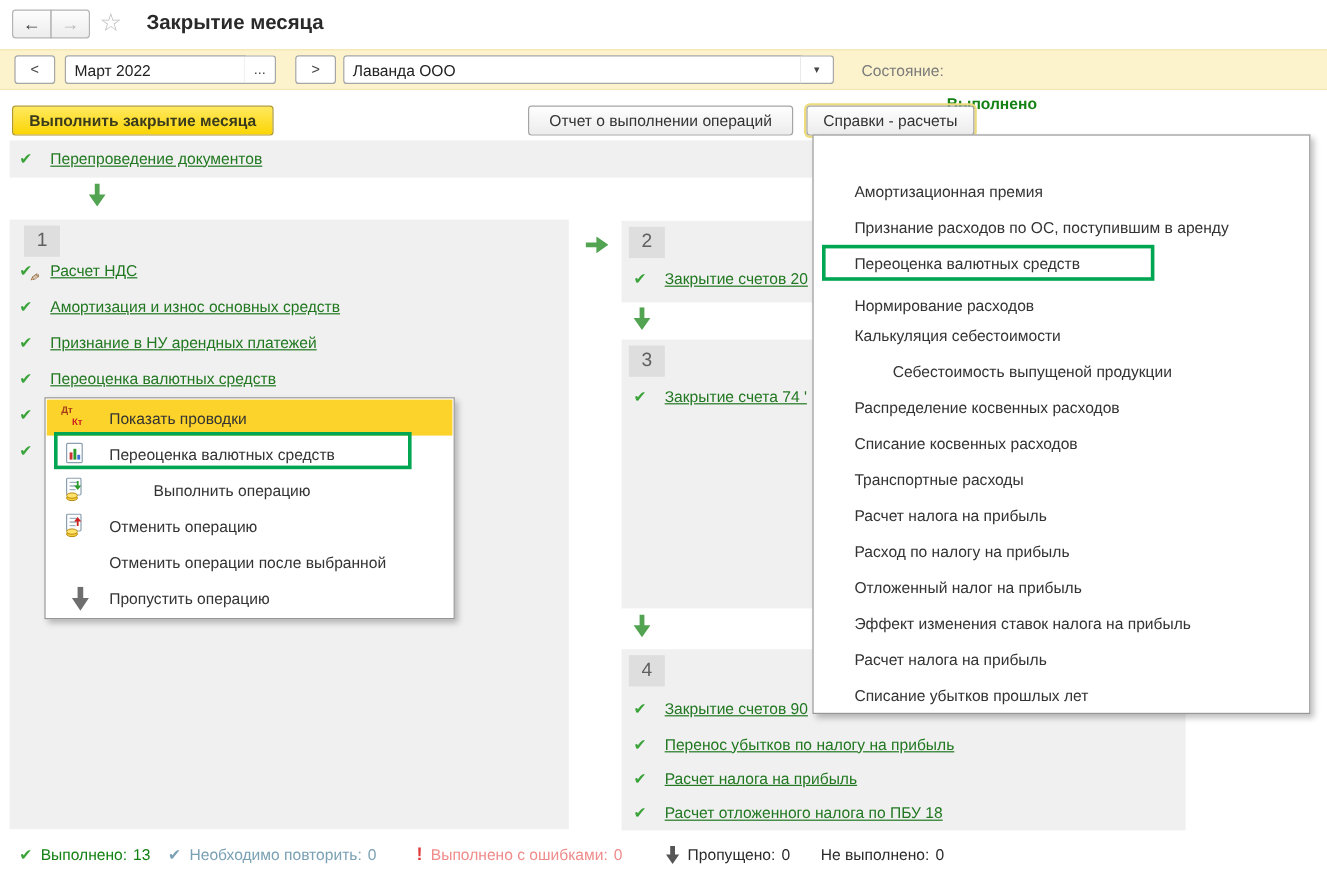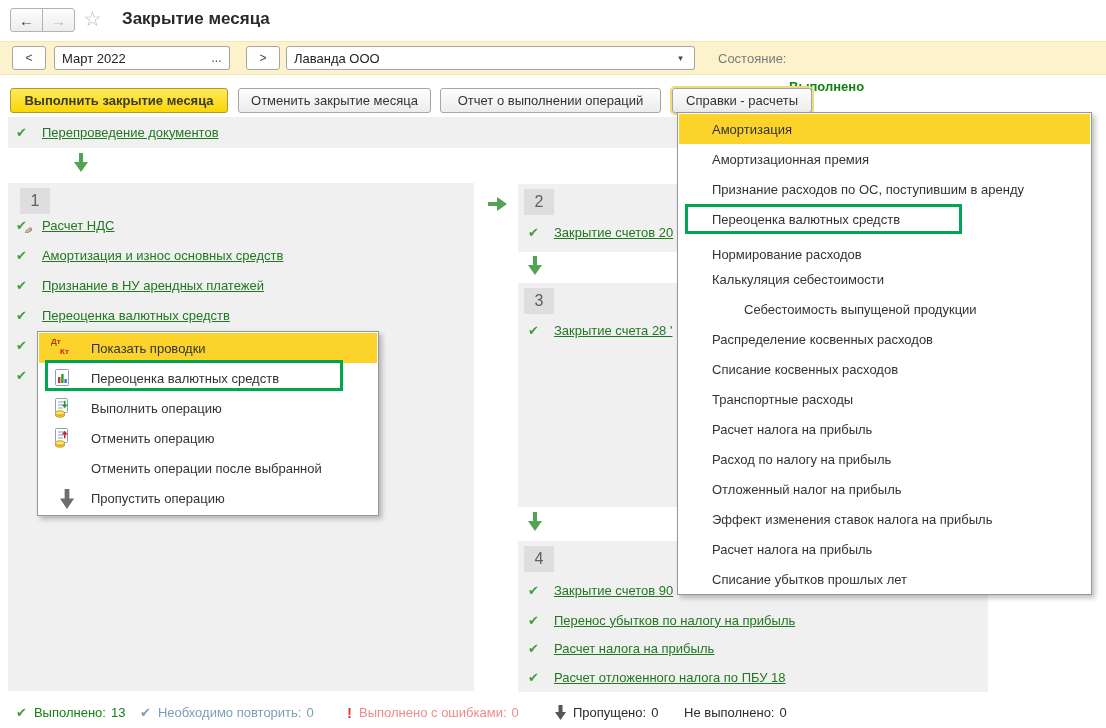--- a/index.html
+++ b/index.html
@@ -78,21 +78,20 @@
   <div class="pbtn" style="left:204px;width:26px;border-radius:0 3px 3px 0;border-left:none;">...</div>
   <div class="pbtn" style="left:246px;width:34px;">&gt;</div>
   <div class="pinput" style="left:286px;width:382px;border-radius:3px 0 0 3px;">Лаванда ООО</div>
   <div class="pbtn" style="left:667px;width:28px;border-radius:0 3px 3px 0;border-left:none;font-size:9px;">
     <span>▾</span>
   </div>
   <div class="abs" style="left:718px;top:51px;color:#7a7a7a;">Состояние:</div>
   <div class="abs" style="left:789px;top:51px;color:#148114;font-weight:700;margin-top:28px;">Выполнено</div>
 
   <div class="btn yellow" style="left:10px;width:218px;">Выполнить закрытие месяца</div>
-  <div class="btn" style="left:238px;width:193px;">Отменить закрытие месяца</div>
   <div class="btn" style="left:440px;width:221px;">Отчет о выполнении операций</div>
   <div class="btn refs" style="left:672px;width:140px;">Справки - расчеты</div>
 
   <div class="panel" style="left:8px;top:117px;width:980px;height:31px;"></div>
   <div class="oprow" style="left:16px;top:122px;">
     <span class="chk">✔</span>
     <a class="oplink">Перепроведение документов</a>
   </div>
 
   <svg class="abs" style="left:74px;top:153px;" width="14" height="19">
@@ -136,21 +135,21 @@
   </div>
 
   <svg class="abs" style="left:528px;top:256px;" width="14" height="19">
     <path d="M5 0 h4 v9 h5 l-7 10 -7 -10 h5 z" fill="#52a352"></path>
   </svg>
 
   <div class="panel" style="left:518px;top:283px;width:470px;height:224px;"></div>
   <div class="num" style="left:524px;top:288px;">3</div>
   <div class="oprow" style="left:528px;top:320px;">
     <span class="chk">✔</span>
-    <a class="oplink">Закрытие счета 28 '</a>
+    <a class="oplink">Закрытие счета 74 '</a>
   </div>
 
   <svg class="abs" style="left:528px;top:512px;" width="14" height="19">
     <path d="M5 0 h4 v9 h5 l-7 10 -7 -10 h5 z" fill="#52a352"></path>
   </svg>
 
   <div class="panel" style="left:518px;top:541px;width:470px;height:151px;"></div>
   <div class="num" style="left:524px;top:546px;">4</div>
   <div class="oprow" style="left:528px;top:580px;">
     <span class="chk">✔</span>
@@ -179,21 +178,21 @@
     </div>
     <div class="mrow" style="top:31px;">
       <svg class="cicon" width="22" height="20" viewBox="0 0 22 20">
         <rect x="3.5" y="1.5" width="13" height="16" rx="1" fill="#fff" stroke="#8aa0b0"></rect>
         <rect x="6" y="9" width="2.4" height="6" fill="#cc3333"></rect>
         <rect x="9.2" y="6" width="2.4" height="9" fill="#2a9a2a"></rect>
         <rect x="12.4" y="11" width="2.4" height="4" fill="#3a6fd8"></rect>
       </svg>
       <span class="mtxt">Переоценка валютных средств</span>
     </div>
-    <div class="mrow" style="top:61px;">
+    <div class="mrow" style="top:61px;padding-left:37px;">
       <svg class="cicon" width="22" height="20" viewBox="0 0 22 20">
         <rect x="3.5" y="0.5" width="12" height="14" rx="1" fill="#fff" stroke="#8aa0b0"></rect>
         <line x1="6" y1="4" x2="13" y2="4" stroke="#9db3c2" stroke-width="1.2"></line>
         <line x1="6" y1="7" x2="13" y2="7" stroke="#9db3c2" stroke-width="1.2"></line>
         <line x1="6" y1="10" x2="11" y2="10" stroke="#9db3c2" stroke-width="1.2"></line>
         <path d="M14 5 v5 h3 l-4 5 -4 -5 h3 v-5 z" fill="#2a9a2a" transform="translate(3,-1) scale(0.75)"></path>
         <ellipse cx="8" cy="17" rx="4.5" ry="2.2" fill="#f6d23c" stroke="#b8860b" stroke-width="0.8"></ellipse>
         <ellipse cx="8" cy="15" rx="4.5" ry="2.2" fill="#ffe36a" stroke="#b8860b" stroke-width="0.8"></ellipse>
       </svg>
       <span class="mtxt">Выполнить операцию</span>
@@ -217,23 +216,20 @@
       <svg class="cicon" style="left:17px;top:6px;" width="12" height="17" viewBox="0 0 12 17">
         <path d="M4 0 h4 v8 h4 l-6 9 -6 -9 h4 z" fill="#6e6e6e"></path>
       </svg>
       <span class="mtxt">Пропустить операцию</span>
     </div>
   </div>
 
   <div class="gbox" style="left:45px;top:360px;width:298px;height:31px;"></div>
 
   <div class="menu dmenu" style="left:677px;top:112px;width:413px;height:481px;">
-    <div class="mrow sel" style="top:1px;">
-        <span class="mtxt">Амортизация</span>
-      </div>
     <div class="mrow" style="top:31px;">
         <span class="mtxt">Амортизационная премия</span>
       </div>
     <div class="mrow" style="top:61px;">
         <span class="mtxt">Признание расходов по ОС, поступившим в аренду</span>
       </div>
     <div class="mrow" style="top:91px;">
         <span class="mtxt">Переоценка валютных средств</span>
       </div>
     <div class="mrow" style="top:126px;">

